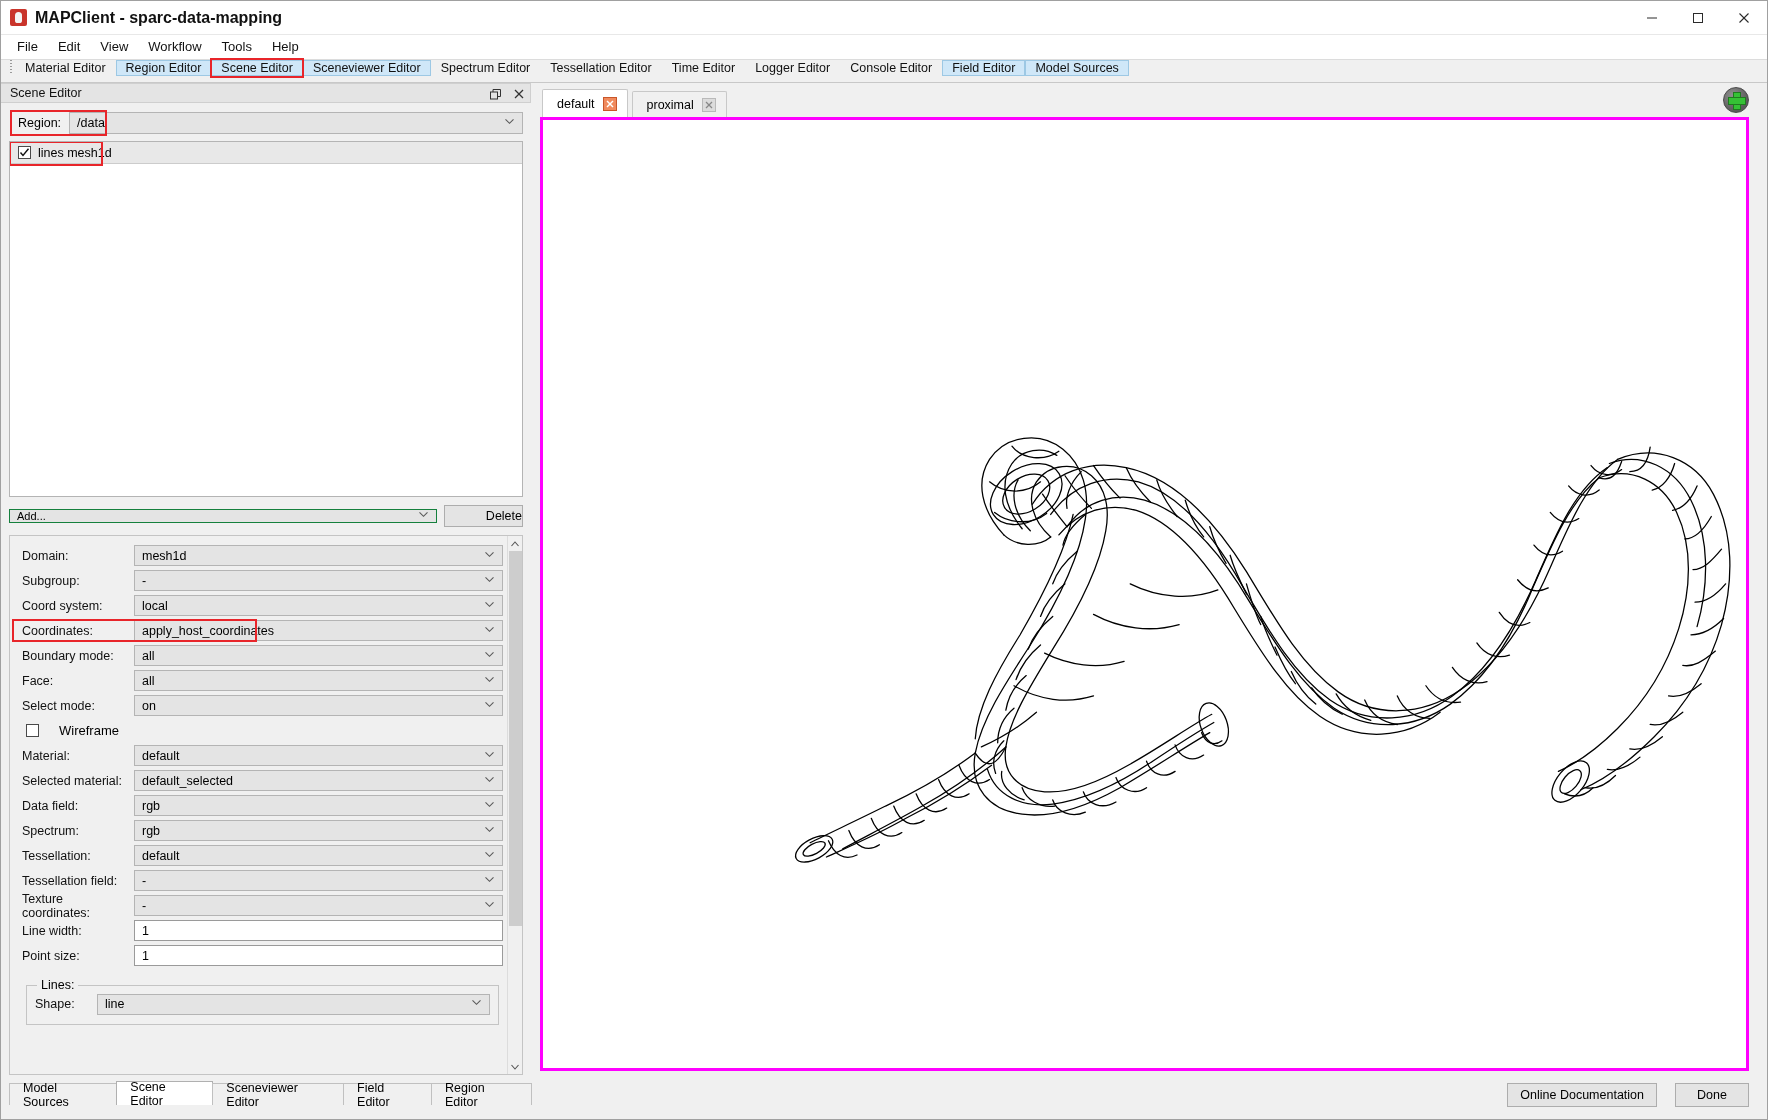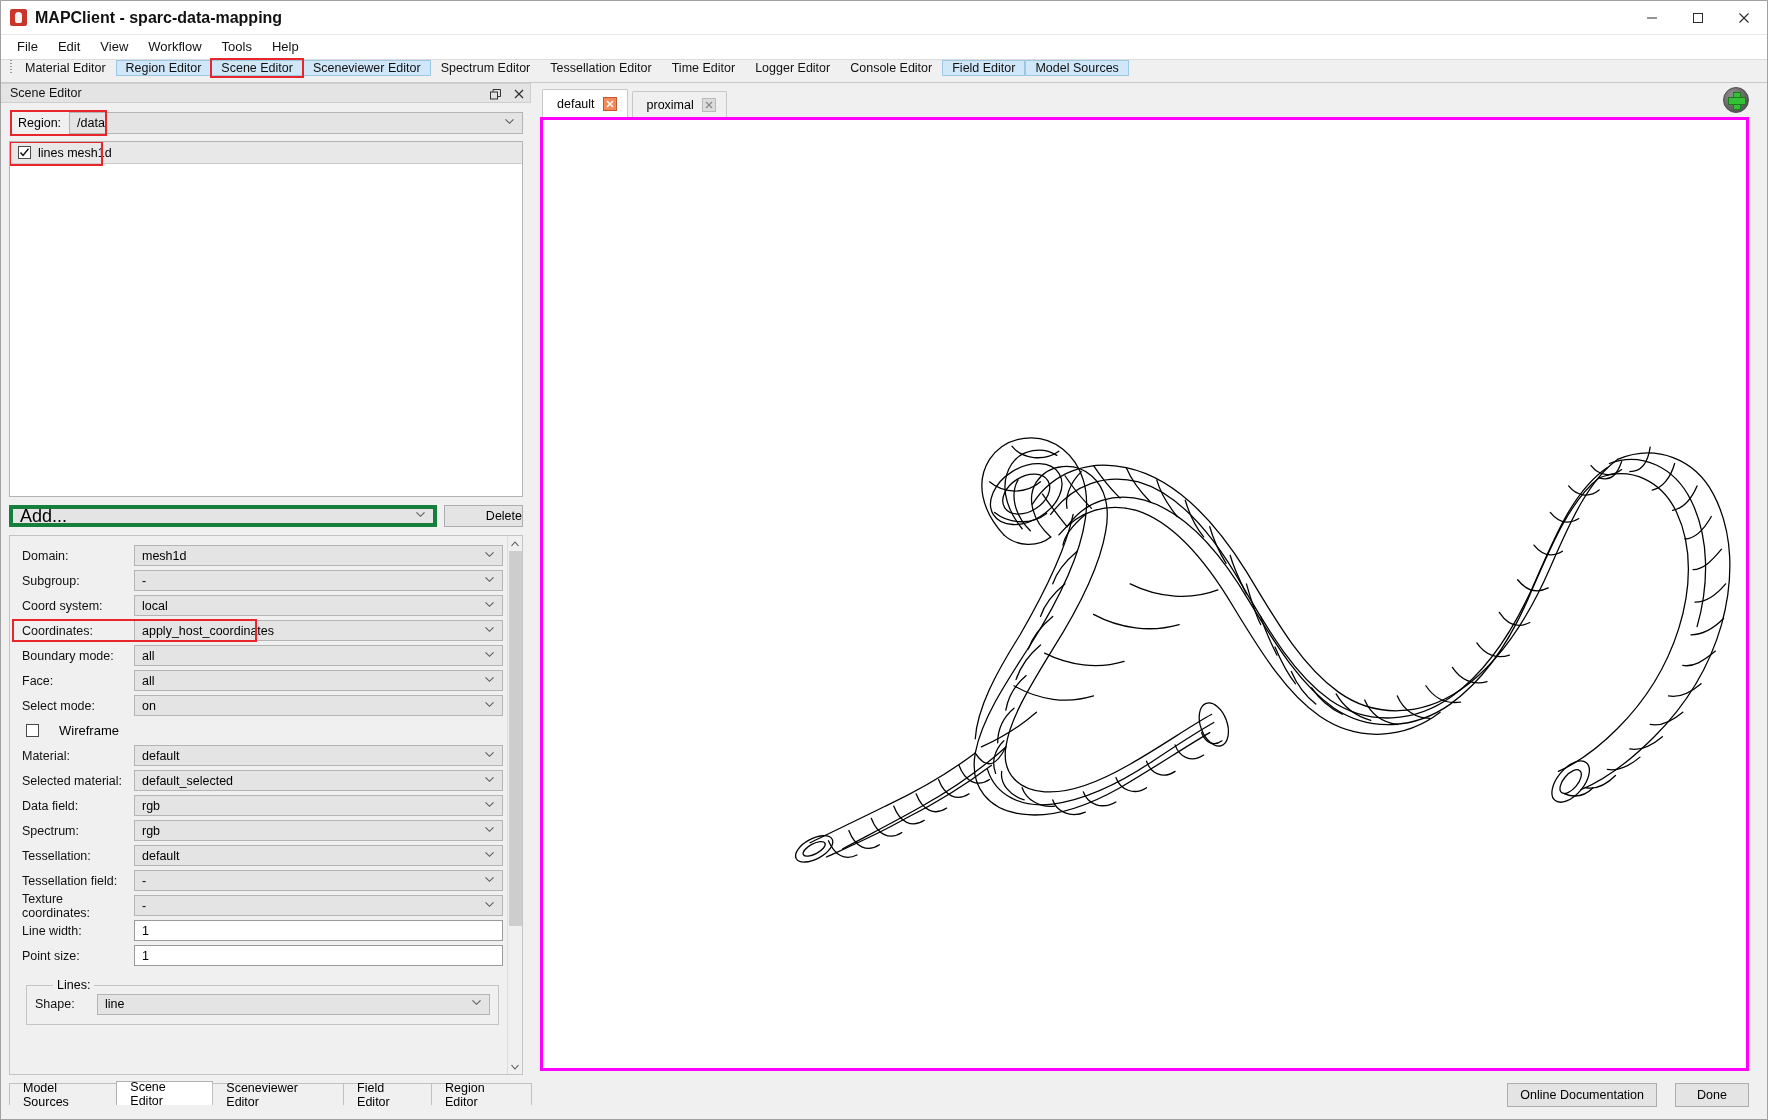--- a/index.html
+++ b/index.html
@@ -176,24 +176,24 @@
     border: 1px solid #4a4a4a; background:#fff;
     display:inline-flex; align-items:center; justify-content:center;
   }
   .chk svg { display:block; }
 
   .addrow {
     display: flex; align-items: center; gap: 7px;
     margin: 8px 8px 0 8px; height: 22px;
   }
   .add-combo {
-    flex: 1; height: 22px;
-    background: #e4e4e4; border: 4px solid #15803d;
+    flex: 1; height: 14px;
+    background: #e4e4e4; border: 1px solid #15803d;
     display:flex; align-items:center; padding-left:7px;
-    font-size:18px; position:relative;
+    font-size:11px; position:relative;
   }
   .btn {
     height: 22px; min-width: 70px;
     background: #e4e4e4; border: 1px solid #adadad;
     display:flex; align-items:center; justify-content:center;
     font-size:12.5px;
     padding-left:41px;
   }
 
   
@@ -228,21 +228,21 @@
   .pfield.text { background:#ffffff; border:1px solid #9a9a9a; }
   .chkrow { display:flex; align-items:center; height:25px; gap:20px; padding-left: 4px; }
 
   .fieldset {
     margin: 10px 4px 0 4px;
     border: 1px solid #c4c4c4;
     padding: 0 8px 8px 8px;
     position: relative;
   }
   .fieldset > legend {
-    font-size: 12.5px; padding: 0 4px; margin-left: 18px;
+    font-size: 12.5px; padding: 0 4px; margin-left: 2px;
   }
 
   .vscroll {
     width: 15px; background: #f0f0f0;
     border-left: 1px solid #dcdcdc;
     display:flex; flex-direction:column; align-items:center;
     justify-content: space-between;
     padding: 0;
   }
   .vscroll .arrowbox {

